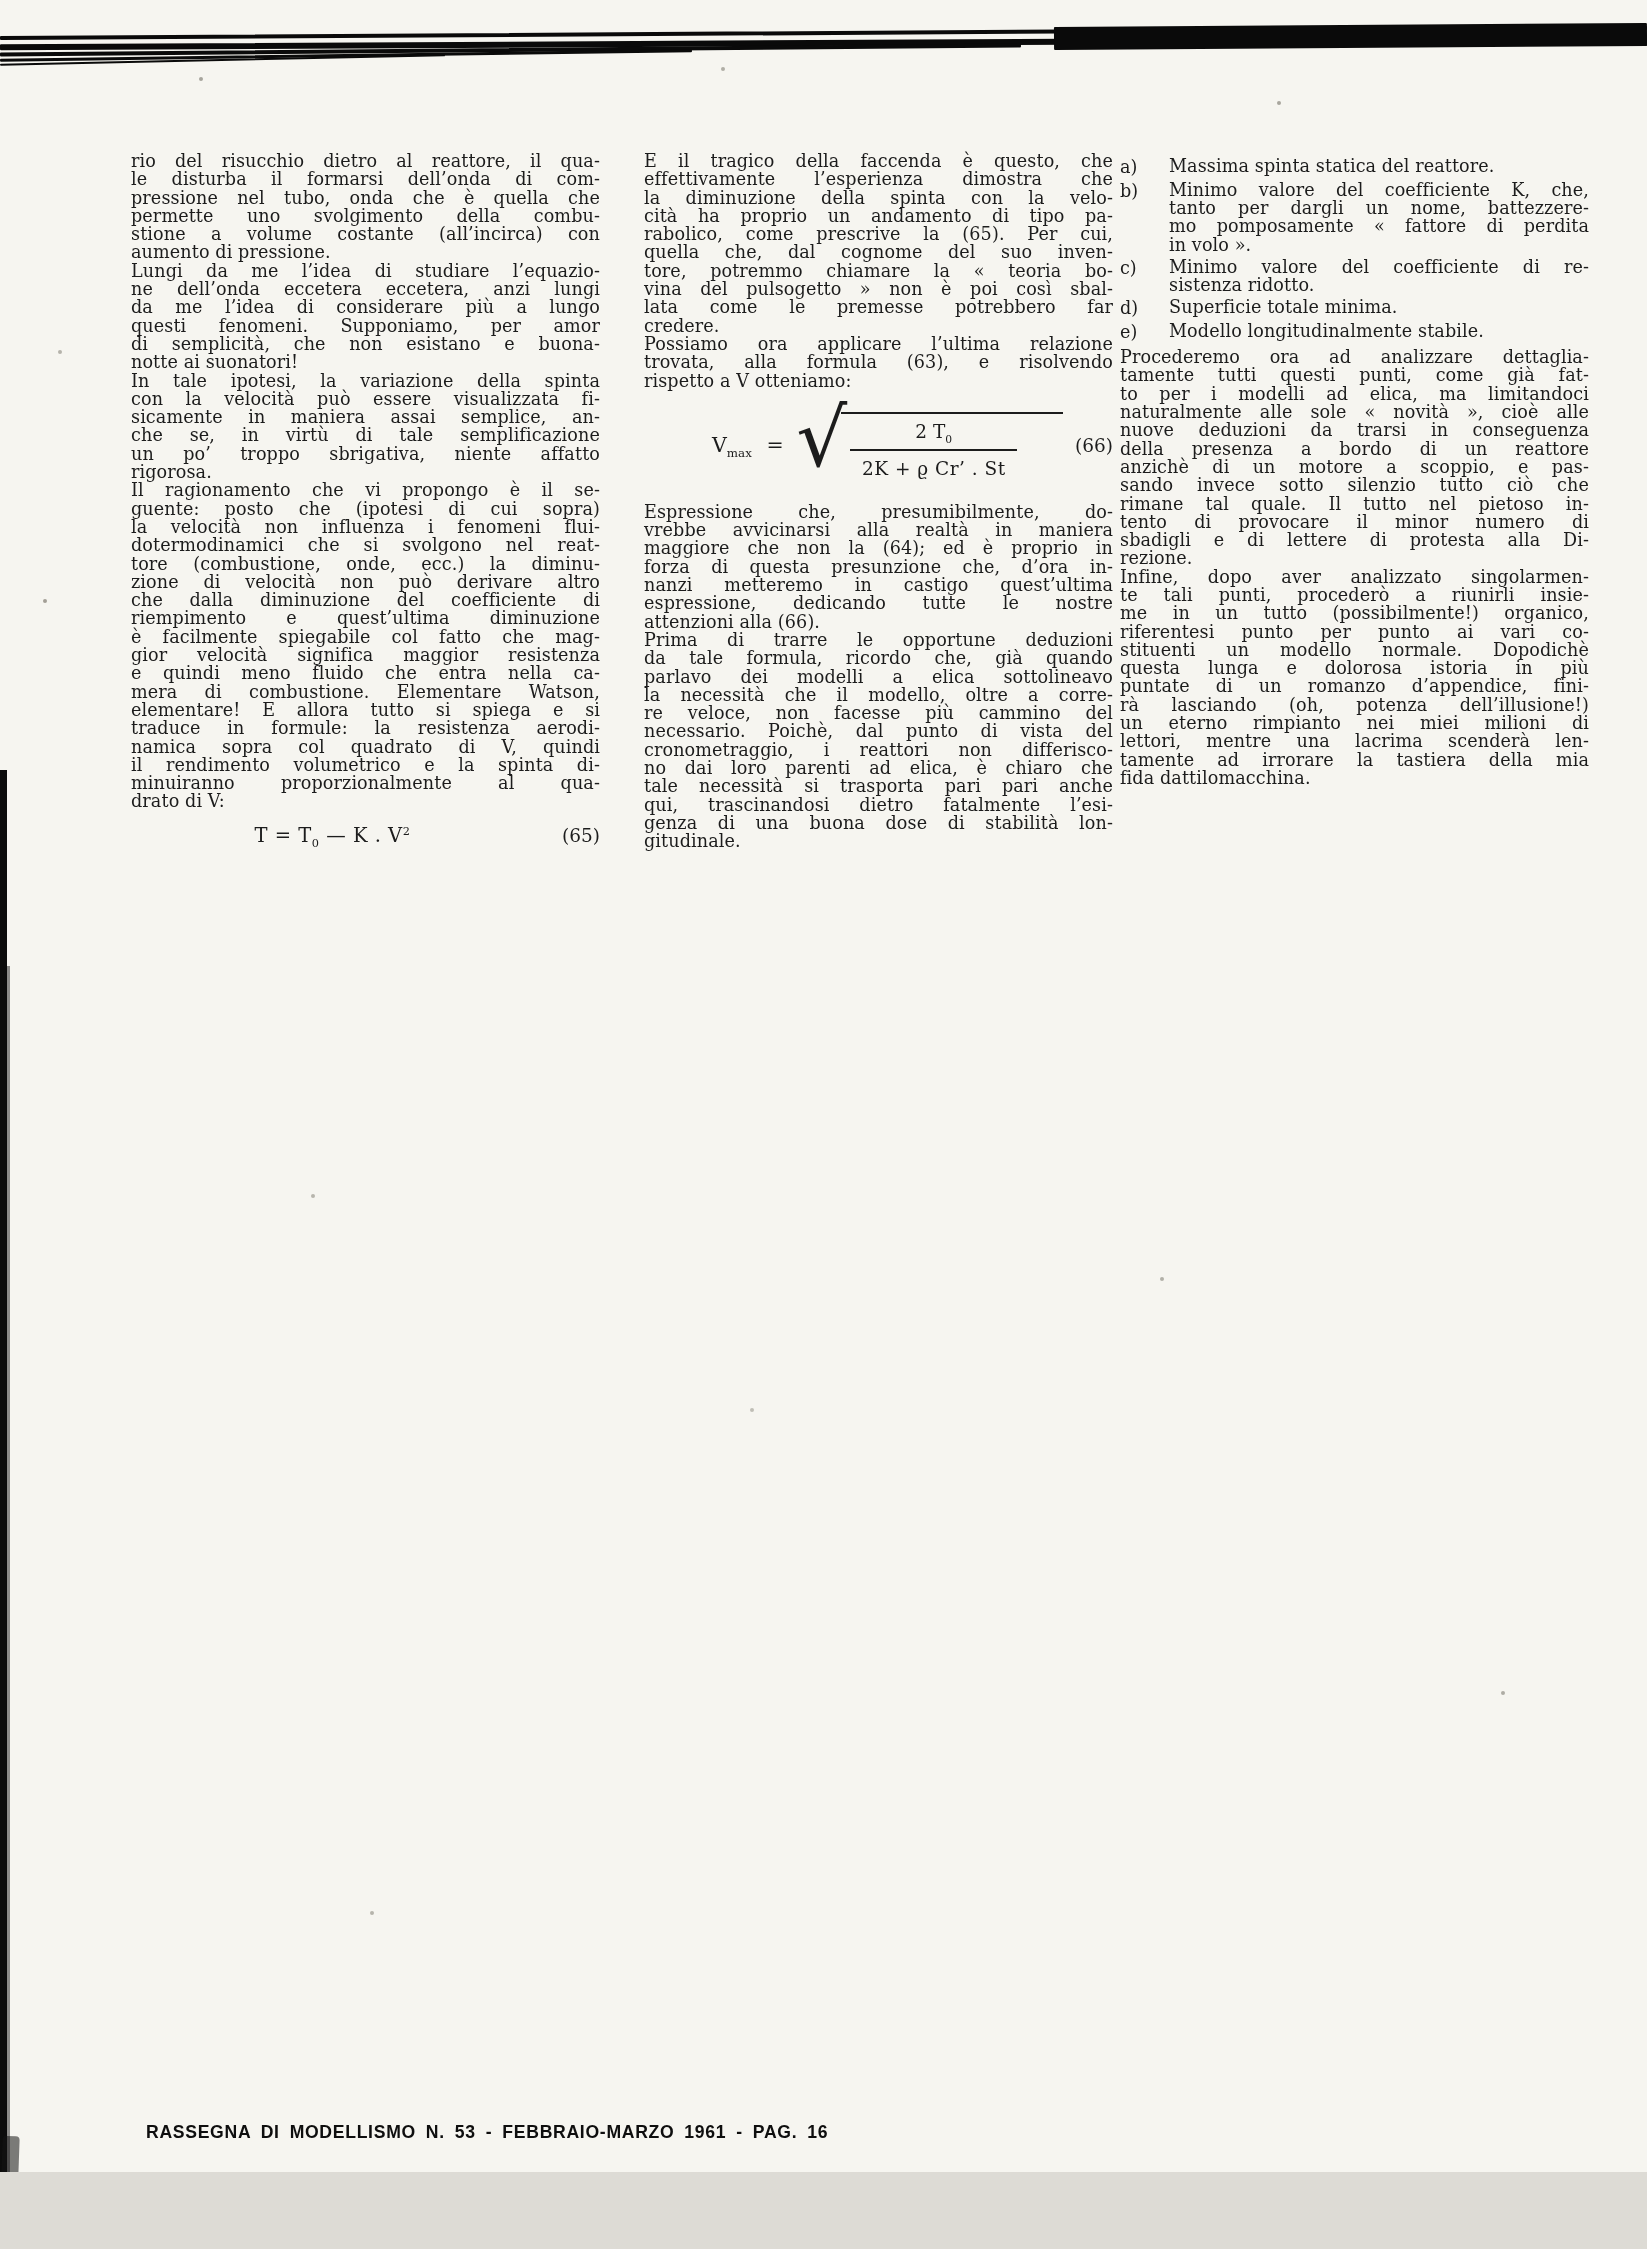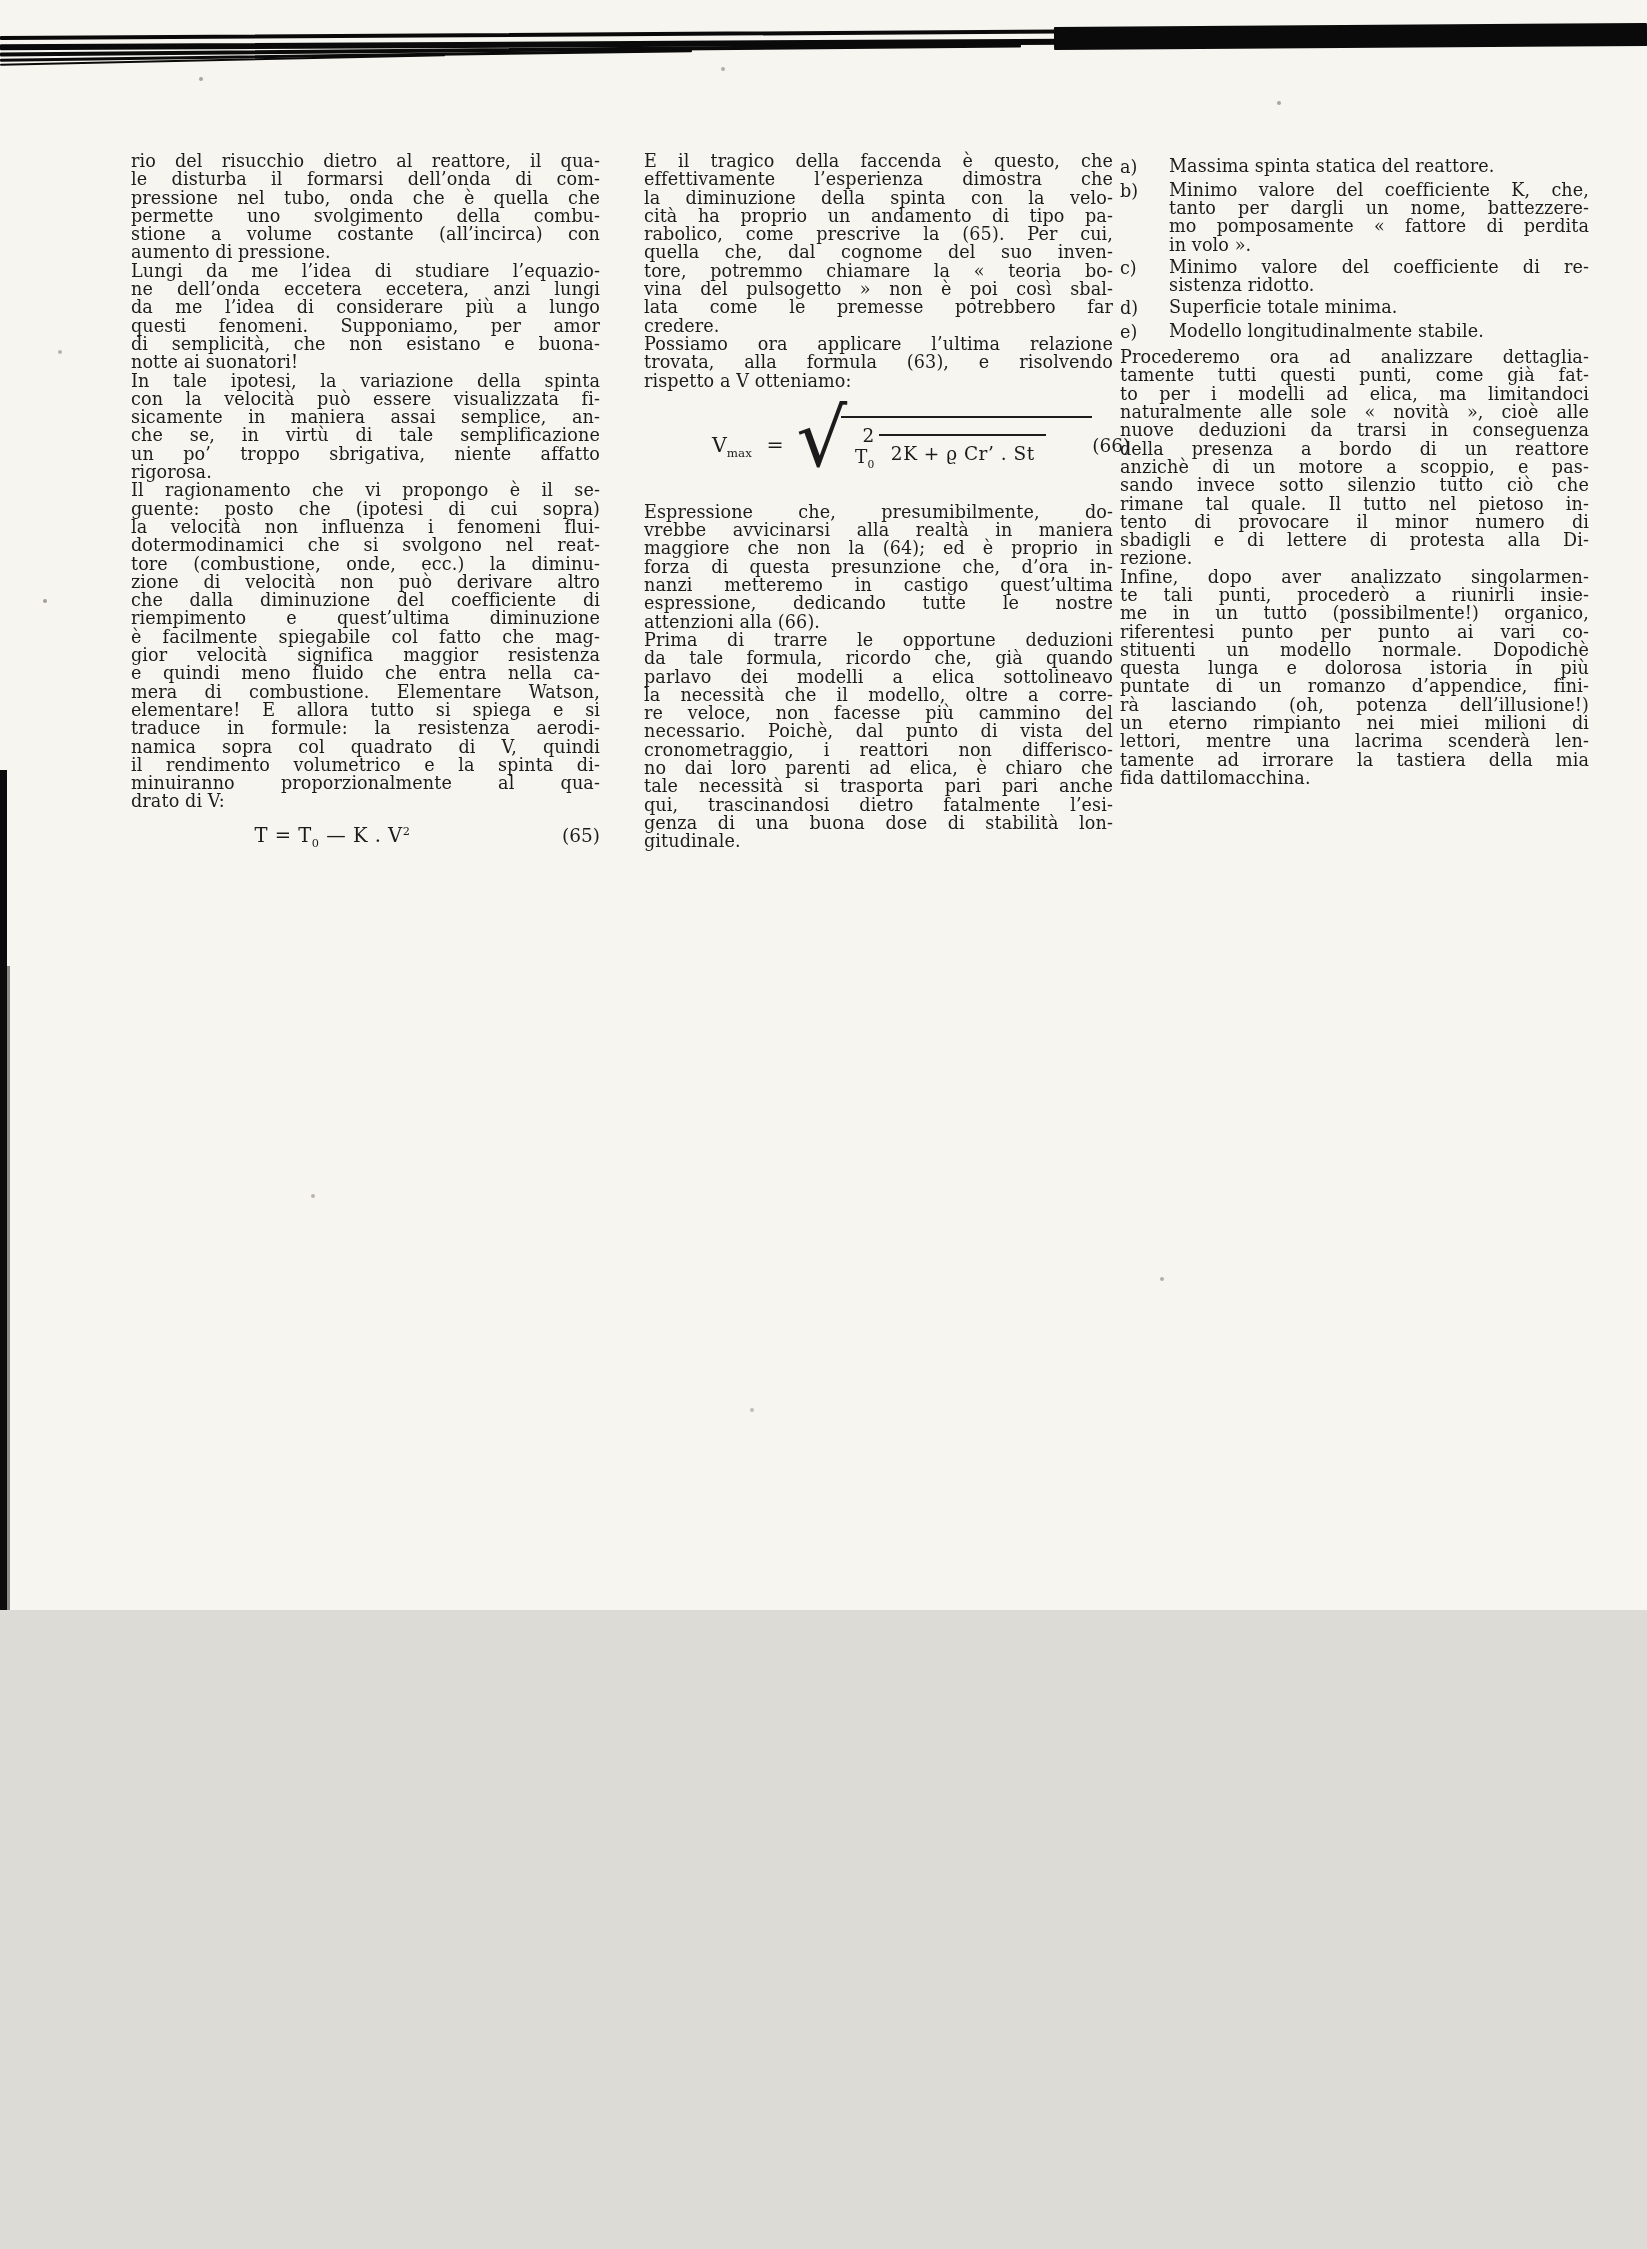--- a/index.html
+++ b/index.html
@@ -1,16 +1,16 @@
 <!DOCTYPE html>
 <html style="font-size:7.8px"><head>
 <meta charset="utf-8">
 <style>
   html,body{margin:0;padding:0;background:#dddbd5;}
-  .page{position:relative;width:1647px;height:1610px;background:#f6f5f0;
+  .page{position:relative;width:1647px;height:2172px;background:#f6f5f0;
         font-family:"DejaVu Serif",serif;color:#1c1c1c;overflow:hidden;}
 
   
   .col{position:absolute;top:152px;width:469px;font-size:17.6px;}
   #c1{left:131px}#c2{left:644px}#c3{left:1120px}
   .para{margin:0;}
   .ln{line-height:18.3px;text-align:justify;text-align-last:justify;letter-spacing:0.1px;}
   .ln.last{text-align-last:left;}
   sub{font-size:58%;line-height:0;}
   sup{font-size:58%;line-height:0;}
@@ -18,22 +18,22 @@
   
   .f65{display:flex;align-items:baseline;margin-top:13.7px;font-size:19.5px;gap:28px;}
   .f65-body{flex:1;text-align:center;letter-spacing:0.5px;}
   .ftag{font-size:18.5px;}
 
   
   .f66{display:flex;align-items:center;margin:19.5px 0 21.5px;}
   .f66-lhs{font-size:20.5px;margin-left:68px;}
   .f66-eq{font-size:20.5px;margin:0 12.7px 0 14.6px;}
   .rad{font-size:80px;line-height:.9;transform:translateY(-5.9px);margin-right:-5.9px;font-family:"DejaVu Sans",sans-serif;}
-  .radbody{display:inline-flex;flex-direction:row;align-items:center;
-           border-top:2.4px solid #1c1c1c;padding:5.9px 46px 0 8.8px;text-align:right;}
+  .radbody{display:inline-flex;flex-direction:column;align-items:center;
+           border-top:2.4px solid #1c1c1c;padding:5.9px 46px 0 8.8px;}
   .num{font-size:18.5px;padding:1px 4.9px 7.8px;}
   .den{font-size:18.5px;border-top:2.4px solid #1c1c1c;padding:6.8px 11.7px 0;white-space:nowrap;letter-spacing:0.5px;}
 
   
   .list{margin:4.9px 0 5.9px;}
   .li{display:flex;margin:3.9px 0;}
   .li .marker{width:49px;flex:none;}
   .li .body{flex:1;}
 
   

